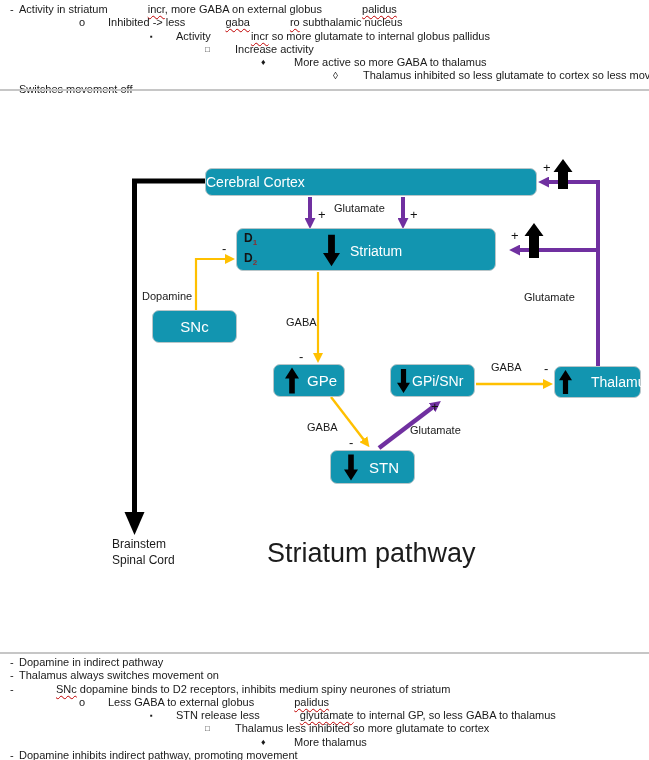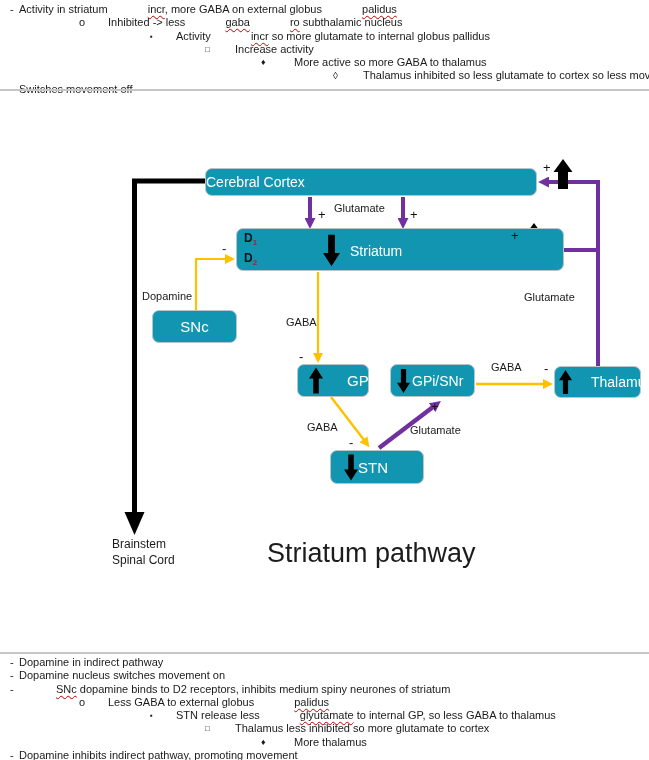--- a/index.html
+++ b/index.html
@@ -29,26 +29,26 @@
   .divider{position:absolute;left:0;width:649px;height:2px;background:#c6c6c6;}
   
   #connectors{position:absolute;left:0;top:0;width:649px;height:760px;z-index:1;}
   .box{
     position:absolute;z-index:2;background:var(--teal,#1295B0);
     border:1px solid #b9c6c9;border-radius:7px;color:#ffffff;
     box-sizing:border-box;display:flex;align-items:center;
   }
   .box .arrow-icon{display:inline-block;line-height:0;}
   #box-cortex{left:205px;top:168px;width:332px;height:28px;font-size:14px;}
-  #box-striatum{left:236px;top:228px;width:328px;height:43px;}
+  #box-striatum{left:236px;top:228px;width:260px;height:43px;}
   #box-snc{left:152px;top:310px;width:85px;height:33px;justify-content:center;font-size:15px;}
-  #box-gpe{left:273px;top:364px;width:72px;height:33px;padding-left:11px;gap:24px;font-size:15px;margin-left:24px;}
+  #box-gpe{left:273px;top:364px;width:72px;height:33px;padding-left:11px;gap:8px;font-size:15px;}
   #box-gpisnr{left:390px;top:364px;width:85px;height:33px;padding-left:6px;gap:2px;font-size:14px;}
   #box-thalamus{left:554px;top:366px;width:87px;height:32px;padding-left:4px;gap:19px;font-size:14px;}
-  #box-stn{left:330px;top:450px;width:94px;height:34px;padding-left:13px;font-size:15px;}
+  #box-stn{left:330px;top:450px;width:85px;height:34px;padding-left:13px;gap:11px;font-size:15px;}
   .receptor{position:absolute;left:7px;font-size:12px;color:#141414;font-weight:bold;}
   .receptor sub{color:#8a3032;font-size:8px;}
   #d1-label{top:2px;} #d2-label{bottom:3px;}
   #striatum-arrow{position:absolute;left:86px;top:4px;}
   #striatum-text{position:absolute;left:113px;top:0;height:43px;display:flex;align-items:center;font-size:14px;}
   .lbl{position:absolute;z-index:3;font-size:11px;color:#1a1a1a;white-space:nowrap;}
   .sign{position:absolute;z-index:3;font-size:13px;color:#111;}
   #lbl-glutamate-top{left:334px;top:202px;}
   #sign-plus-1{left:318px;top:207px;}
   #sign-plus-2{left:410px;top:207px;}
@@ -215,21 +215,21 @@
 
 <div class="divider" style="top:652px"></div>
 
 <div id="notes-bottom" class="notes">
     <div class="note-line lv0">
       <span class="bullet">-</span>
       <span class="txt">Dopamine in indirect pathway</span>
     </div>
     <div class="note-line lv0">
       <span class="bullet">-</span>
-      <span class="txt">Dopamine nucleus switches movement on</span>
+      <span class="txt">Thalamus always switches movement on</span>
     </div>
     <div class="note-line lv0">
       <span class="bullet">-</span>
       <span class="txt"><span class="sq">SNc</span> dopamine binds to D2 receptors, inhibits medium spiny neurones of striatum</span>
     </div>
     <div class="note-line lv1">
       <span class="bullet">o</span>
       <span class="txt">Less GABA to external globus <span class="sq">palidus</span></span>
     </div>
     <div class="note-line lv2">

